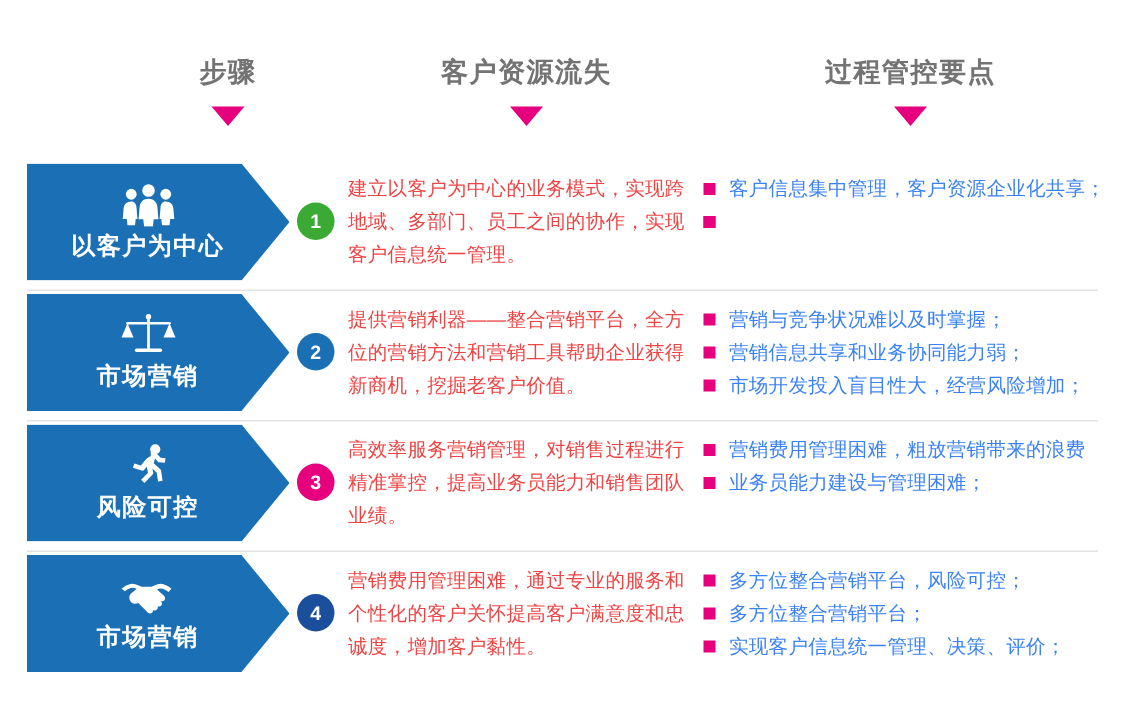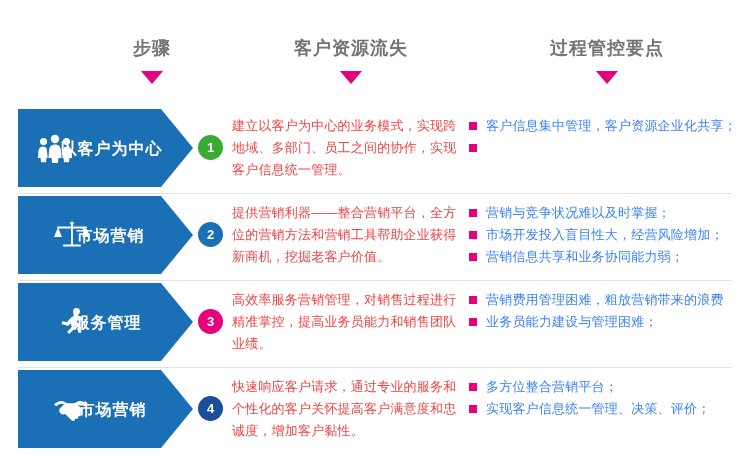--- a/index.html
+++ b/index.html
@@ -66,21 +66,21 @@
   .step {
     position: absolute;
     left: 18px;
     top: 0;
     width: 175px;
     height: 78px;
     background: #1b6fb5;
     -webkit-clip-path: polygon(0 0, 143px 0, 175px 50%, 143px 100%, 0 100%);
     clip-path: polygon(0 0, 143px 0, 175px 50%, 143px 100%, 0 100%);
     display: flex;
-    flex-direction: row;
+    flex-direction: column;
     align-items: center;
     justify-content: center;
   }
   .step-icon {
     height: 30px;
     display: flex;
     align-items: center;
     justify-content: center;
     margin-left: -14px;
   }
@@ -214,56 +214,56 @@
           <path d="M5 7.5 L1 17 h8 z" fill="#ffffff" stroke="none"></path>
           <path d="M33 7.5 L29 17 h8 z" fill="#ffffff" stroke="none"></path>
         </svg>
       </div>
       <div class="step-label">市场营销</div>
     </div>
     <div class="badge" style="background:#1b6fb5;">2</div>
     <div class="mid-text">提供营销利器——整合营销平台，全方位的营销方法和营销工具帮助企业获得新商机，挖掘老客户价值。</div>
     <div class="bullets">
       <div class="bullet"><span class="sq"></span><span>营销与竞争状况难以及时掌握；</span></div>
+      <div class="bullet"><span class="sq"></span><span>营销信息共享和业务协同能力弱；</span></div>
       <div class="bullet"><span class="sq"></span><span>市场开发投入盲目性大，经营风险增加；</span></div>
-      <div class="bullet"><span class="sq"></span><span>营销信息共享和业务协同能力弱；</span></div>
     </div>
   </div>
   <div class="divider" id="div-1"></div>
 
   <div class="row" id="row-2">
     <div class="step">
       <div class="step-icon">
         <svg width="32" height="30" viewBox="0 0 32 30" fill="#ffffff">
           <circle cx="20.5" cy="4.5" r="3.4"></circle>
           <path d="M17.5 9.2c-1.3.4-2.6 1.3-3.6 2.5l-3 3.6-4.4-1.3-.9 2.9 5.7 1.8c.7.2 1.4 0 1.9-.6l1.6-1.9.9 3.9-4.6 4.8 2.2 2.1 5.3-5.5c.5-.5.7-1.2.5-1.9l-.5-2.2 2.9 2.7.9 5.9 3-.5-1-6.6c-.1-.5-.3-.9-.7-1.2l-4.2-3.8.8-3.2 2.3 2.4 4.4.4.3-3-3.2-.3-3.1-3.4c-.9-1-2-1.2-3.5-.6z"></path>
         </svg>
       </div>
-      <div class="step-label">服务管理</div>
+      <div class="step-label">风险可控</div>
     </div>
     <div class="badge" style="background:#e6007e;">3</div>
     <div class="mid-text">高效率服务营销管理，对销售过程进行精准掌控，提高业务员能力和销售团队业绩。</div>
     <div class="bullets">
       <div class="bullet"><span class="sq"></span><span>营销费用管理困难，粗放营销带来的浪费</span></div>
       <div class="bullet"><span class="sq"></span><span>业务员能力建设与管理困难；</span></div>
     </div>
   </div>
   <div class="divider" id="div-2"></div>
 
   <div class="row" id="row-3">
     <div class="step">
       <div class="step-icon">
         <svg width="42" height="26" viewBox="0 0 42 26" fill="#ffffff">
           <path d="M3 8.5c2.2-2 5-3.4 7.2-3.4 1.4 0 2.6.5 3.8 1.1 1.1.6 2.1 1 3 1h5.2c1 0 2-.4 3.1-1 1.2-.6 2.4-1.1 3.8-1.1 2.2 0 5 1.4 7.2 3.4l-2 2.2c-1.8-1.5-3.7-2.4-5.2-2.4-.8 0-1.5.2-2.4.7l4.6 4.1c.9.8 1 2.1.3 3-.6.8-1.7 1-2.6.5l.4.4c.8.8.8 2 0 2.8-.6.6-1.5.7-2.3.3.3.8.1 1.7-.5 2.3-.7.7-1.8.7-2.6.2.1.7-.1 1.4-.7 1.9-.8.7-2 .6-2.8-.2l-6.3-6.3c-.6.3-1.3.5-2 .5-2.2 0-4-1.8-4-4 0-1 .4-1.9 1-2.6L13 8.6c-.9-.5-1.7-.8-2.6-.8-1.5 0-3.4.9-5.2 2.4z"></path>
         </svg>
       </div>
       <div class="step-label">市场营销</div>
     </div>
     <div class="badge" style="background:#1b4f9c;">4</div>
-    <div class="mid-text">快速响应客户请求，通过专业的服务和个性化的客户关怀提高客户满意度和忠诚度，增加客户黏性。</div>
-    <div class="bullets">
-      <div class="bullet"><span class="sq"></span></div>
+    <div class="mid-text">营销费用管理困难，通过专业的服务和个性化的客户关怀提高客户满意度和忠诚度，增加客户黏性。</div>
+    <div class="bullets">
+      <div class="bullet"><span class="sq"></span><span>多方位整合营销平台，风险可控；</span></div>
       <div class="bullet"><span class="sq"></span><span>多方位整合营销平台；</span></div>
       <div class="bullet"><span class="sq"></span><span>实现客户信息统一管理、决策、评价；</span></div>
     </div>
   </div>
 
 </div>
 
 </body></html>

